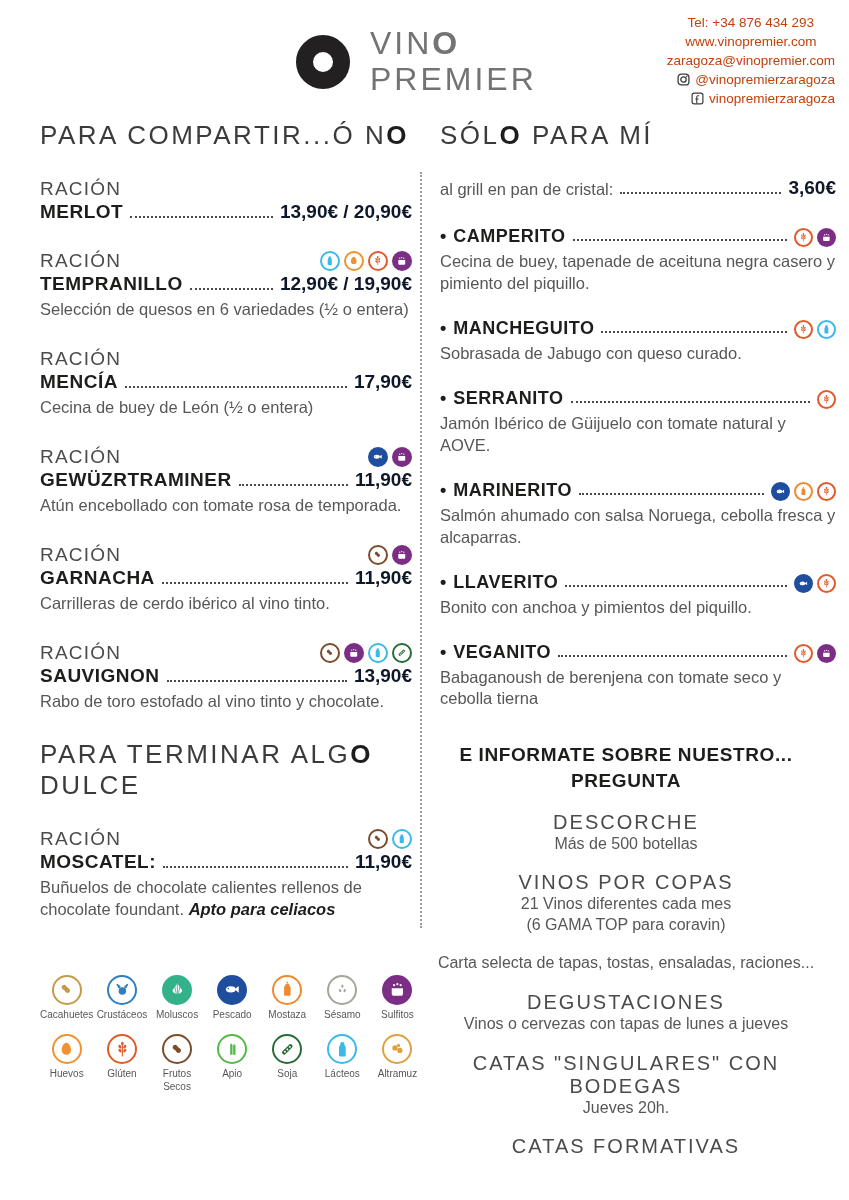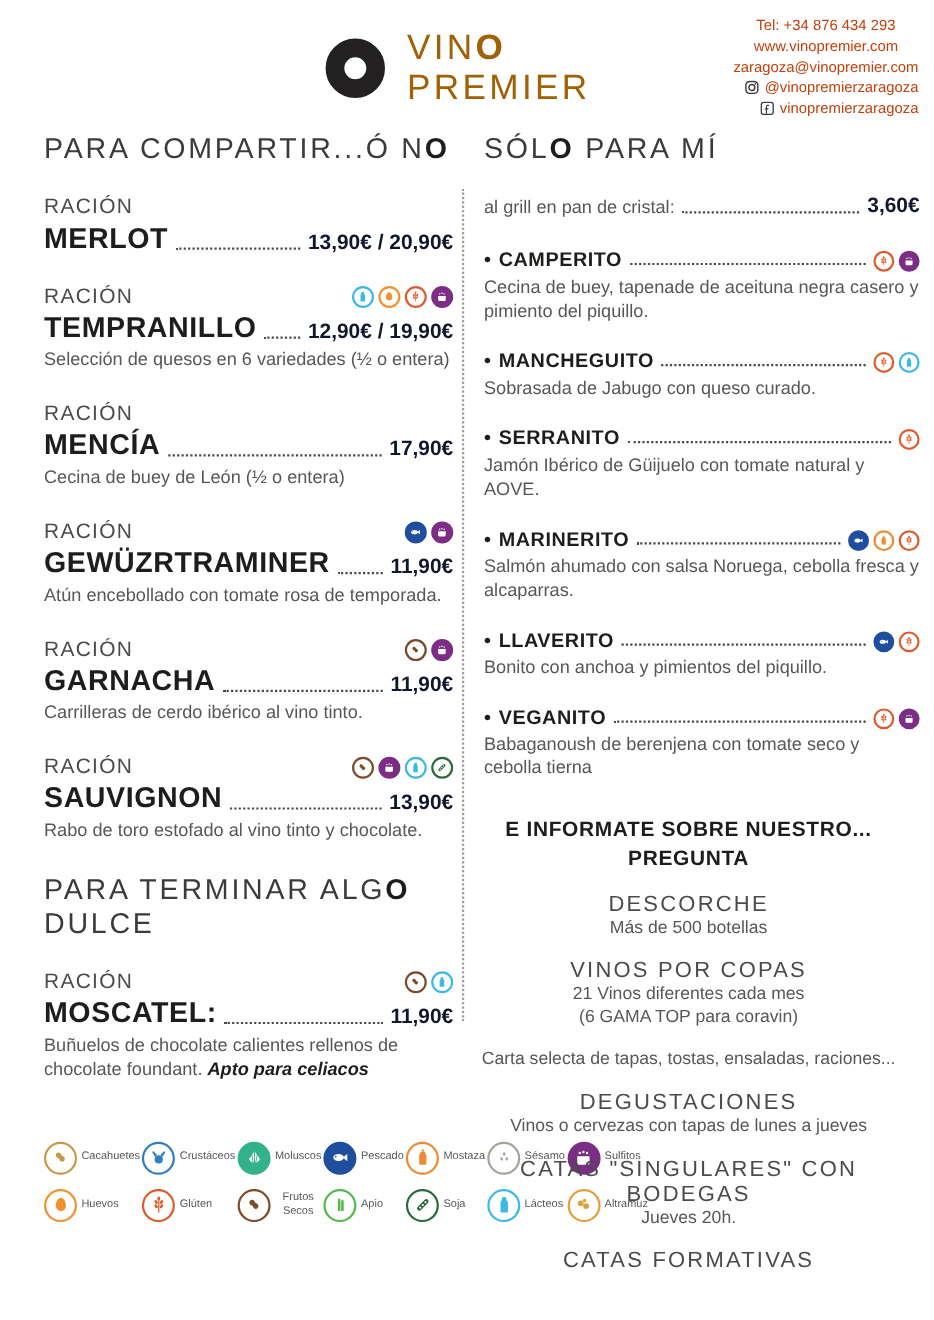--- a/index.html
+++ b/index.html
@@ -1,38 +1,38 @@
 <!DOCTYPE html>
 <html><head>
 <meta charset="utf-8">
 <style>
   html,body{margin:0;padding:0;background:#e8e8e8;}
   .page{position:relative;width:849px;height:1200px;margin:0 auto;background:#ffffff;
         font-family:"Liberation Sans", sans-serif;color:#1d1d1b;overflow:hidden;}
   
   .logo{position:absolute;left:296px;top:26px;display:flex;align-items:center;gap:20px;}
   .donut{width:54px;height:54px;border:17px solid #232021;border-radius:50%;box-sizing:border-box;}
-  .brand{font-size:32px;letter-spacing:3px;color:#a16207;line-height:1.12;font-weight:300;}
+  .brand{font-size:32px;letter-spacing:3px;color:#737373;line-height:1.12;font-weight:300;}
   .brand b{font-weight:800;}
   .contact{position:absolute;right:14px;top:13px;text-align:center;font-size:13.5px;color:#c2410c;line-height:19px;}
   .social-row{display:flex;justify-content:flex-end;align-items:center;gap:5px;}
   .social-row svg{display:block;}
   
   .col-left{position:absolute;left:40px;top:120px;width:372px;}
   .col-right{position:absolute;left:440px;top:120px;width:396px;}
   .divider{position:absolute;left:420px;top:172px;height:756px;border-left:2px dotted #9b9b9b;}
   h2.sec-heading{font-weight:400;font-size:26px;color:#3b3b3a;letter-spacing:2.5px;margin:0 0 26px 0;}
   h2.sec-heading b{font-weight:800;color:#1d1d1b;}
   
   .l-item{margin-bottom:26px;}
   .item-top{display:flex;justify-content:space-between;align-items:center;min-height:24px;}
   .kicker{font-size:19px;color:#4b4b4a;letter-spacing:1.2px;}
   .icons{display:flex;gap:4px;align-items:center;}
   .price-line{display:flex;align-items:flex-end;}
-  .iname{font-weight:700;font-size:26px;letter-spacing:.5px;white-space:nowrap;color:#1d1d1b;}
+  .iname{font-weight:700;font-size:19px;letter-spacing:.5px;white-space:nowrap;color:#1d1d1b;}
   .leader{flex:1;border-bottom:2.5px dotted #4a4a49;margin:0 7px 5px;}
   .price{font-weight:700;font-size:19px;white-space:nowrap;color:#0f172a;}
   .desc{font-size:16.5px;color:#575756;line-height:1.33;margin-top:4px;}
   .desc b i{color:#1d1d1b;}
   .dessert-heading{margin-top:48px;margin-bottom:46px;}
   
   .bocaditos{margin-bottom:27px;}
   .bocaditos .iname{font-size:19px;}
   .bocaditos .bline{display:flex;align-items:flex-end;margin-top:18px;}
   .bocaditos .btext{font-size:16.5px;color:#575756;white-space:nowrap;}
@@ -45,21 +45,21 @@
            border:2px solid;box-sizing:border-box;background:#fff;flex:0 0 auto;}
   .al-icon svg{width:72%;height:72%;display:block;}
   
   .info{width:424px;margin-left:-26px;text-align:center;margin-top:32px;}
   .info-title{font-weight:800;font-size:19px;letter-spacing:.6px;line-height:1.35;color:#1d1d1b;}
   .info-sec{margin-top:17px;}
   .info-sec-title{font-size:20px;color:#4b4b4a;letter-spacing:2px;}
   .info-sec-line{font-size:16px;color:#575756;line-height:1.3;}
   
   .legend{margin-top:54px;display:grid;grid-template-columns:repeat(7,1fr);row-gap:13px;column-gap:2px;width:384px;}
-  .legend-item{display:flex;flex-direction:row;align-items:center;gap:4px;}
+  .legend-item{display:flex;flex-direction:column;align-items:center;gap:4px;}
   .legend-label{font-size:10px;color:#575756;text-align:center;line-height:1.25;}
 </style>
 </head>
 <body>
 
 <div class="page">
 
   <div class="logo">
     <span class="donut"></span>
     <div class="brand">

